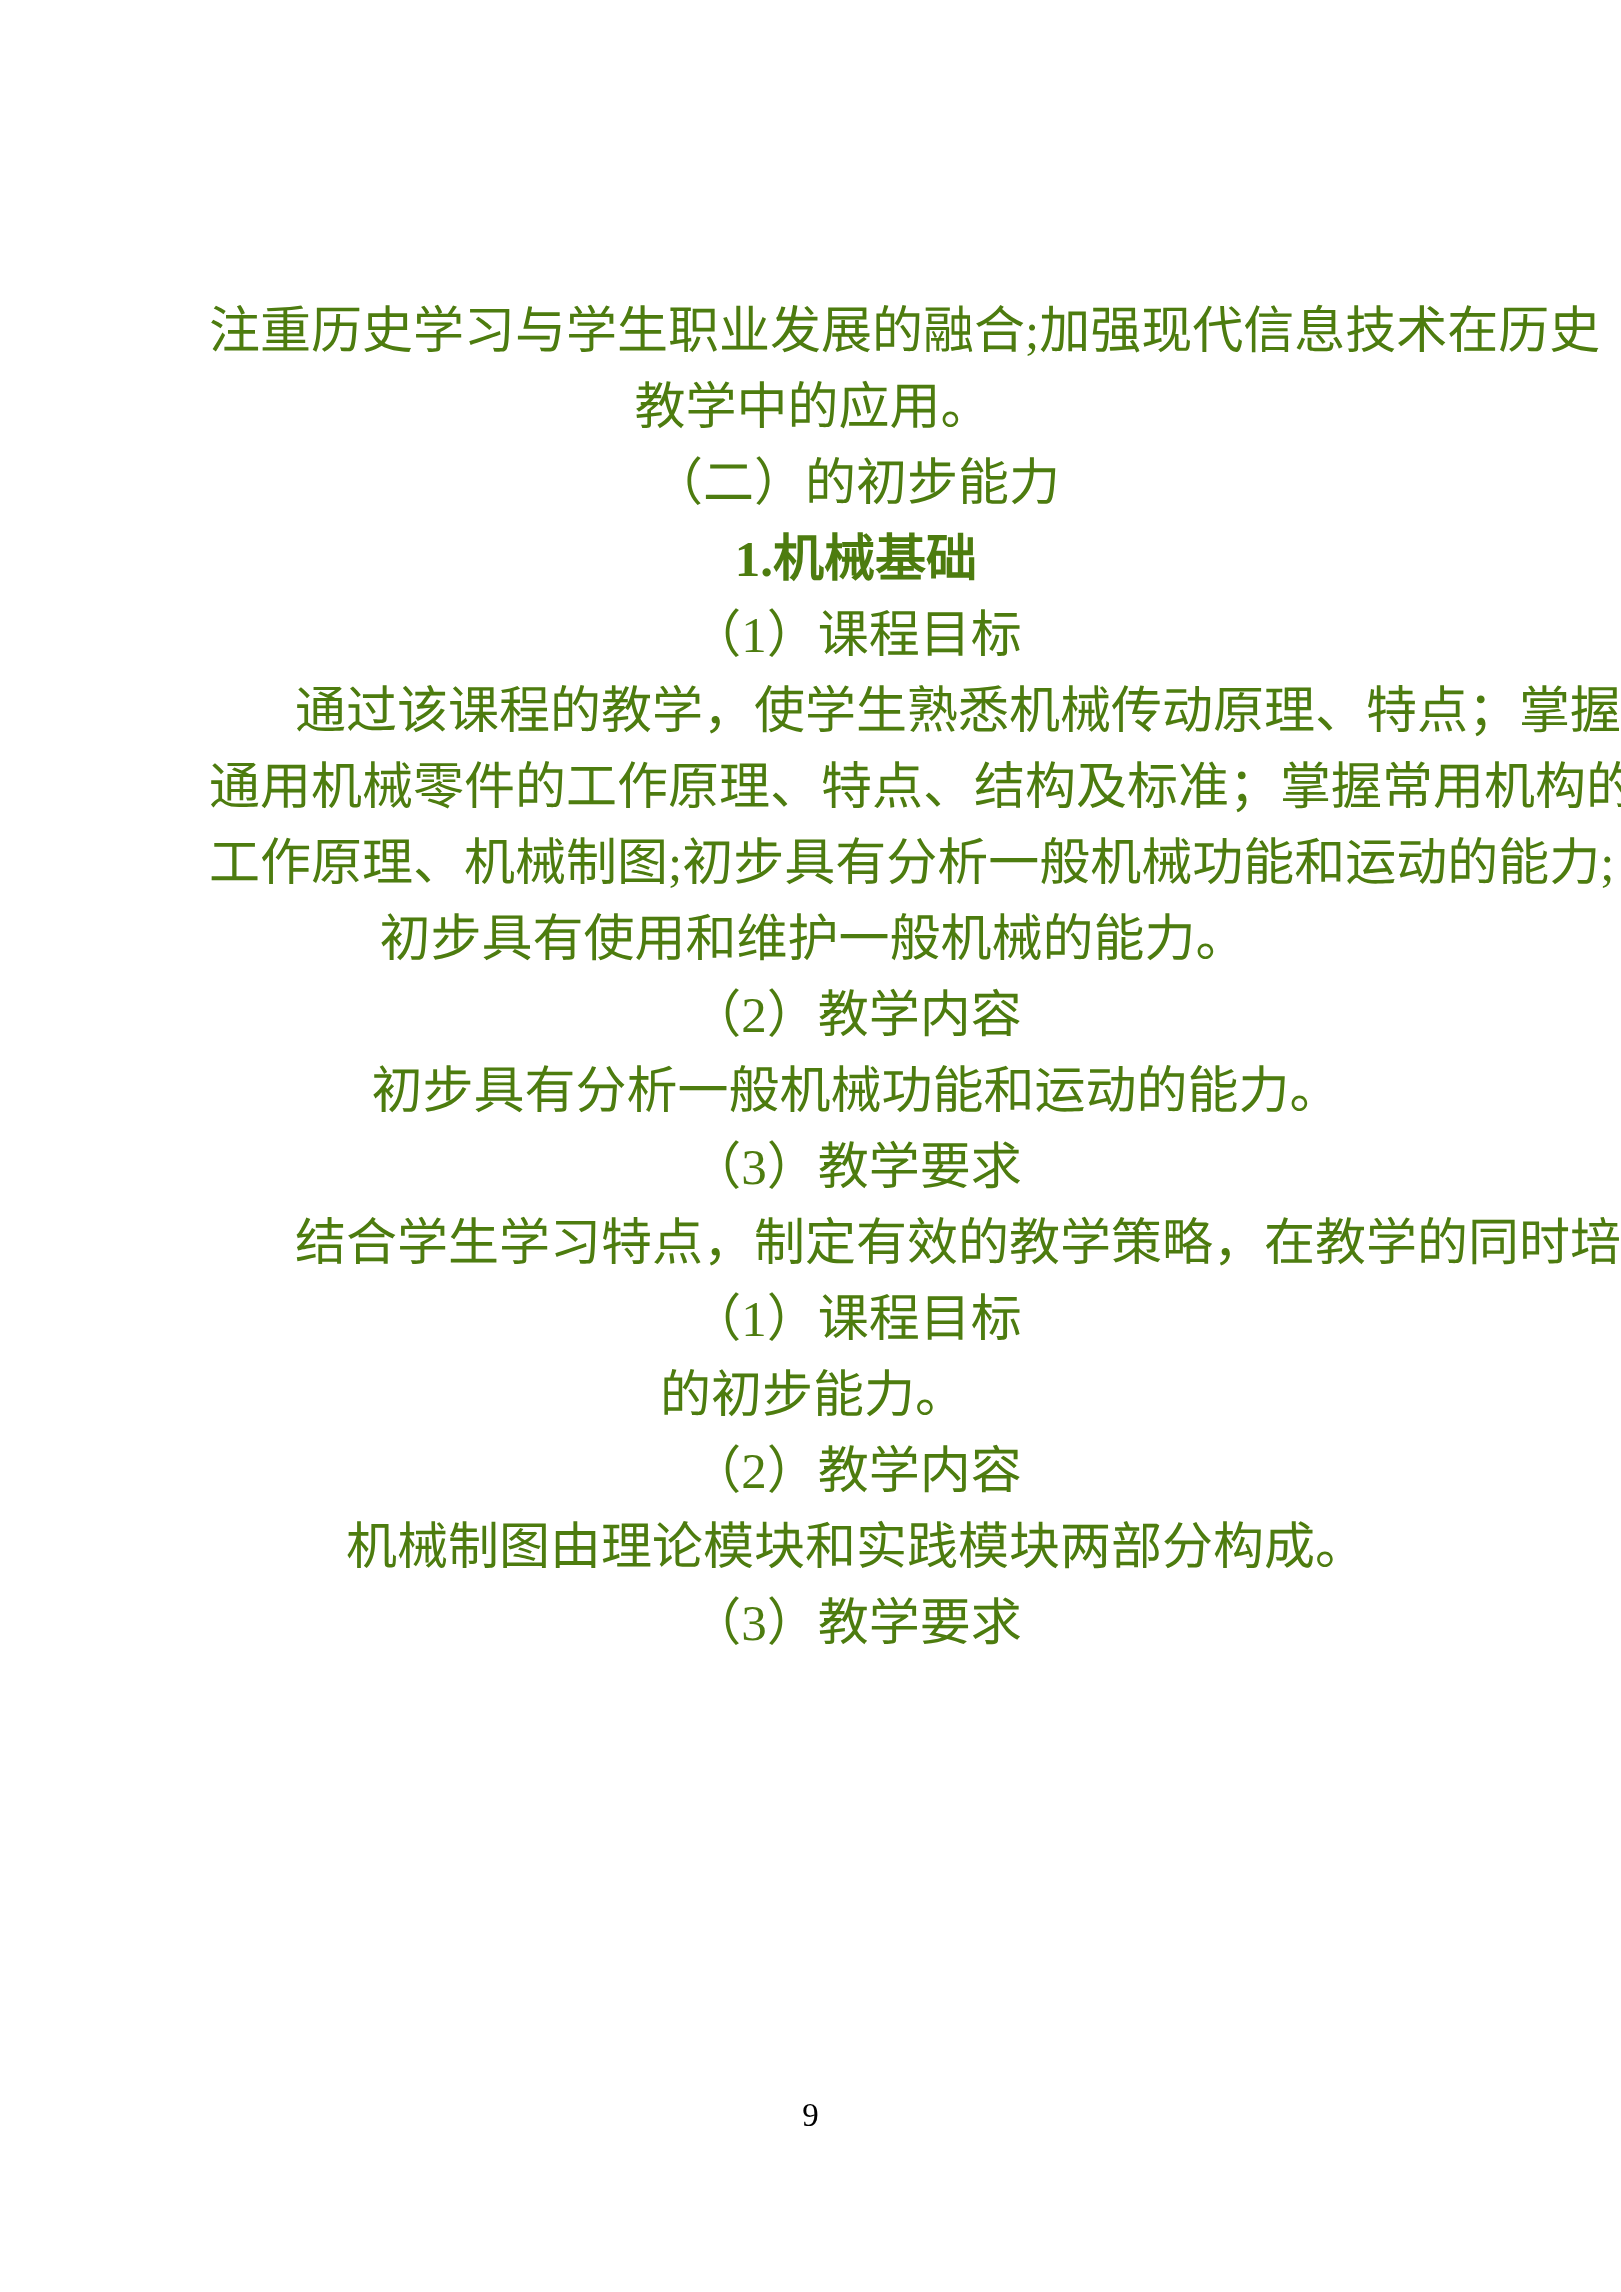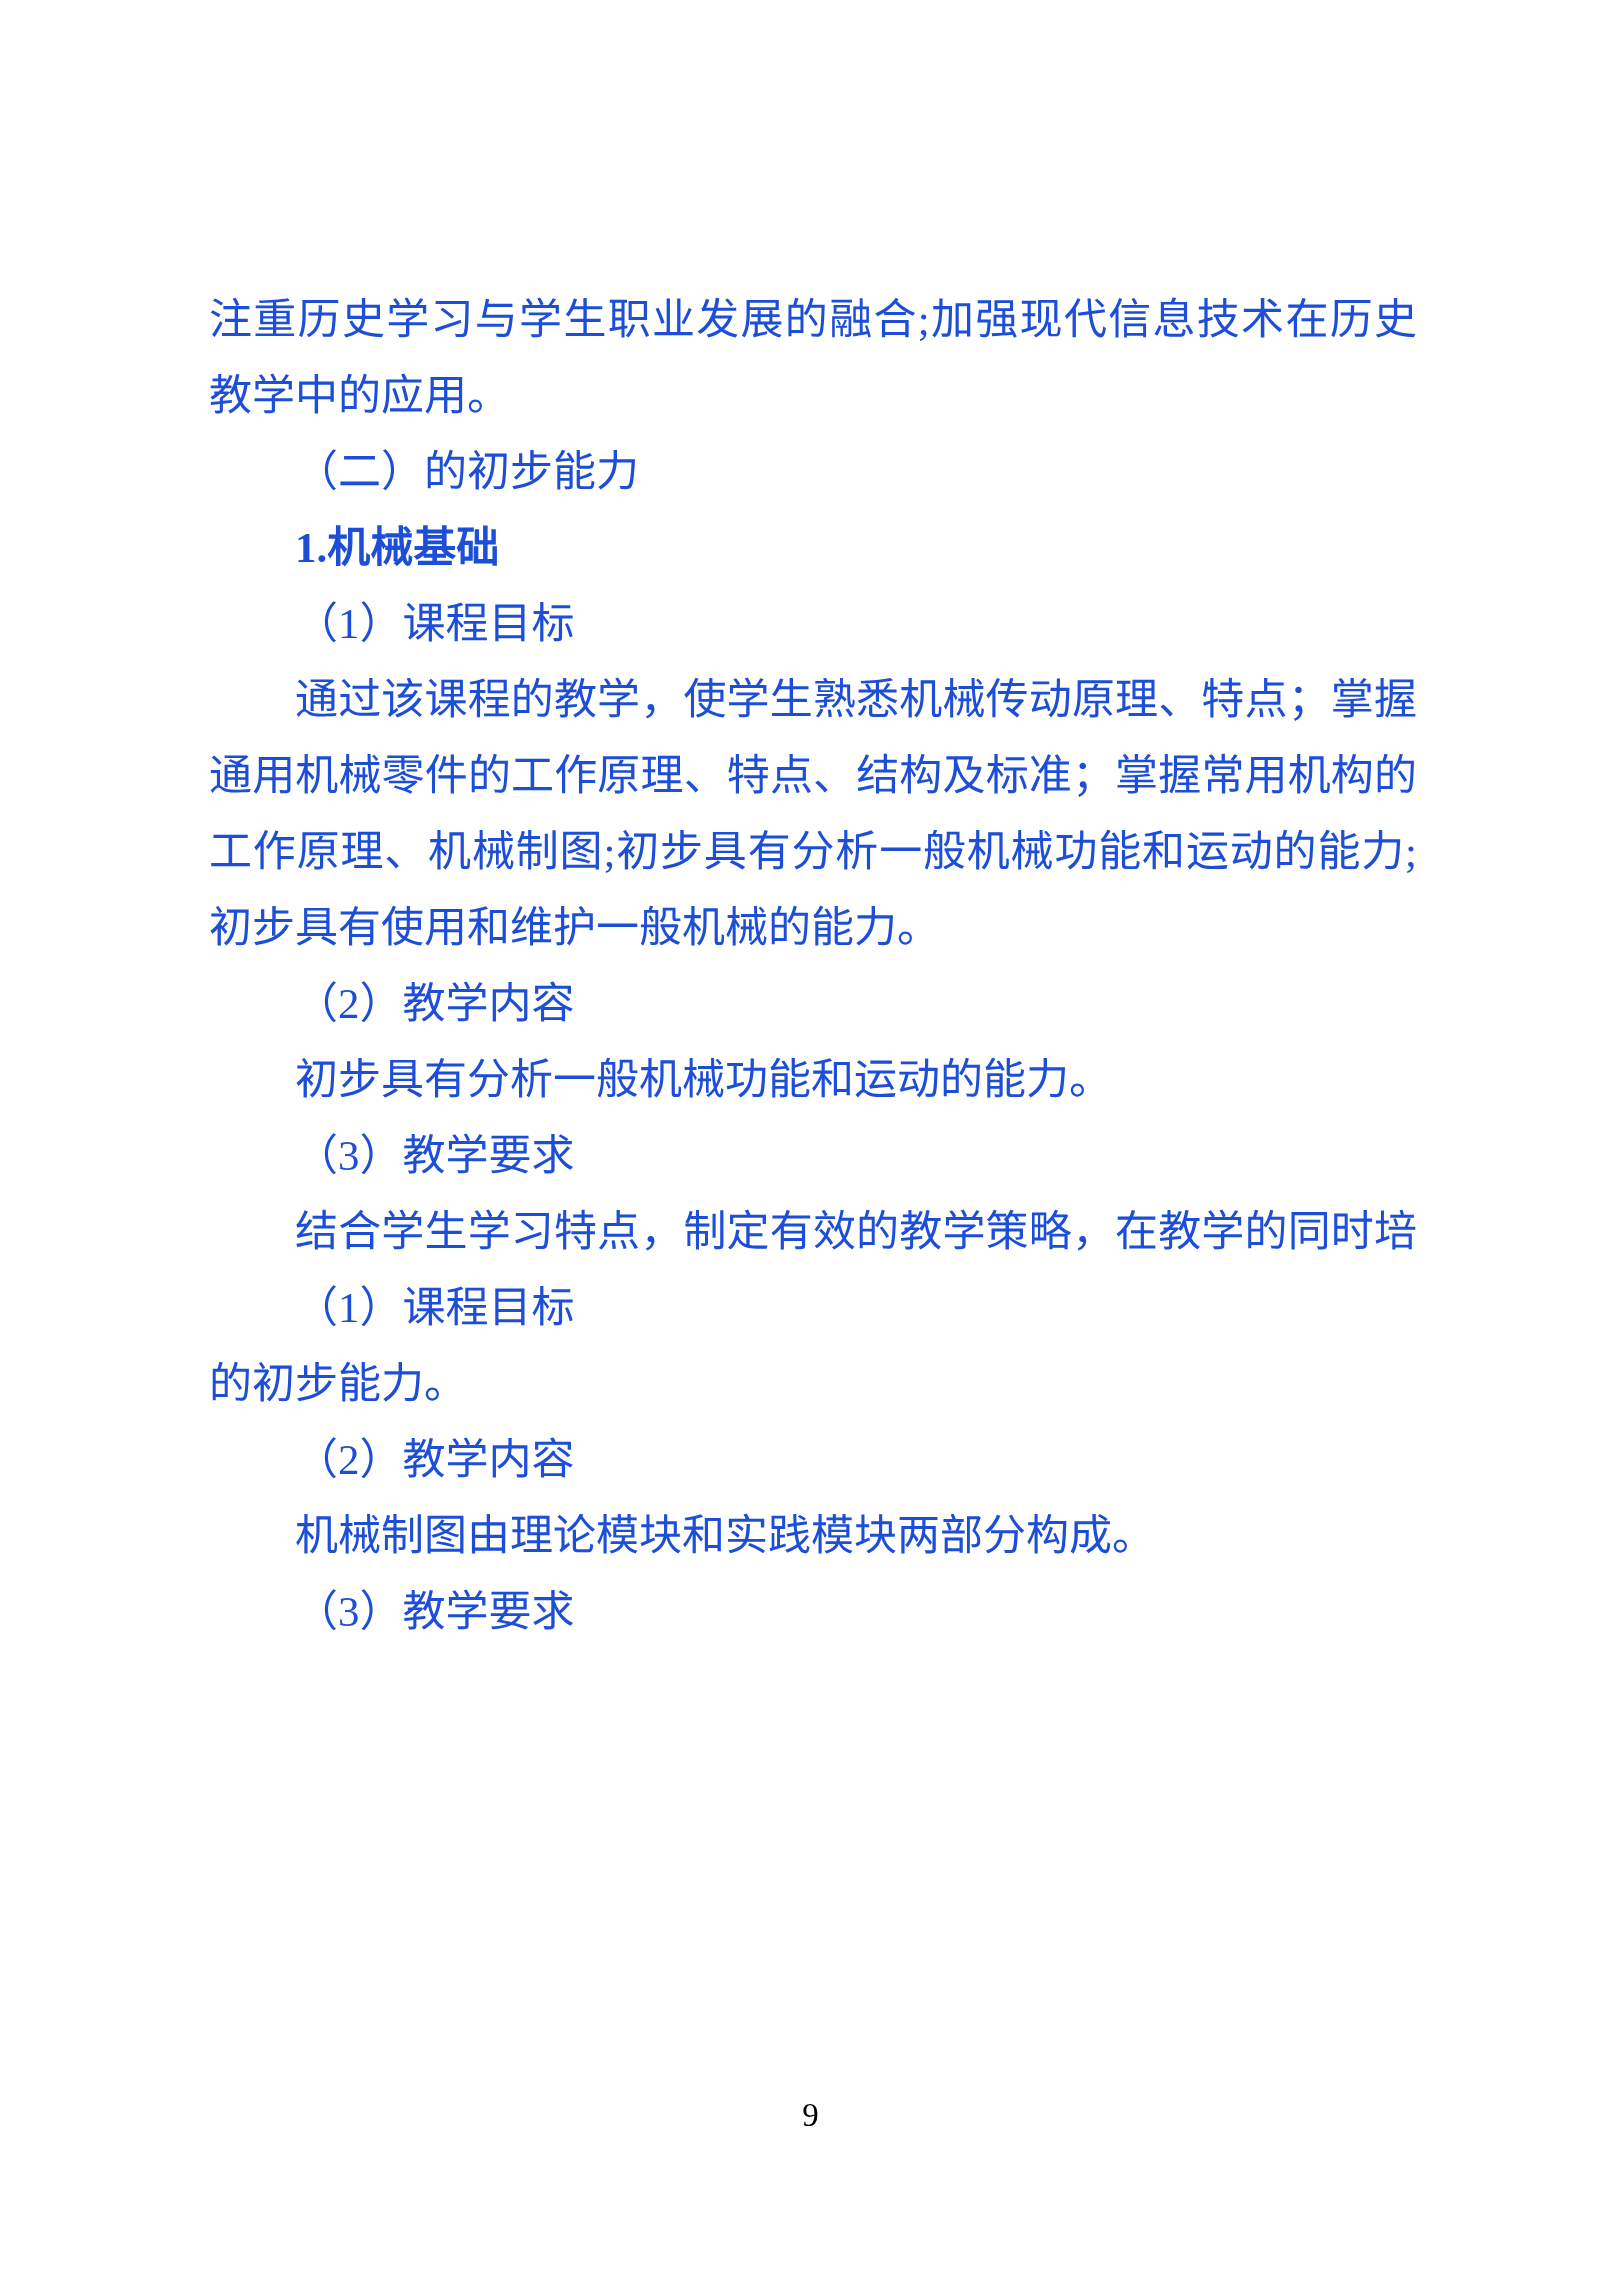--- a/index.html
+++ b/index.html
@@ -14,30 +14,30 @@
     width: 1621px;
     height: 2293px;
     background: #ffffff;
     overflow: hidden;
     font-family: "Liberation Serif", "DejaVu Serif", serif;
     color: #000000;
   }
   .text-block {
     position: absolute;
     left: 209px;
-    top: 282px;
+    top: 293px;
     width: 1208px;
-    font-size: 43px;
-    color: #1d4ed8;
+    font-size: 51px;
+    color: #4d7c0f;
   }
   .line {
     height: 76px;
     line-height: 76px;
     white-space: nowrap;
-    text-align: left;
+    text-align: center;
   }
   .indent { text-indent: 86px; }
   .bold   { font-weight: bold; }
   .fill   { text-align: justify; text-align-last: justify; }
   .page-number {
     position: absolute;
     top: 2094px;
     left: 0;
     width: 1621px;
     text-align: center;

